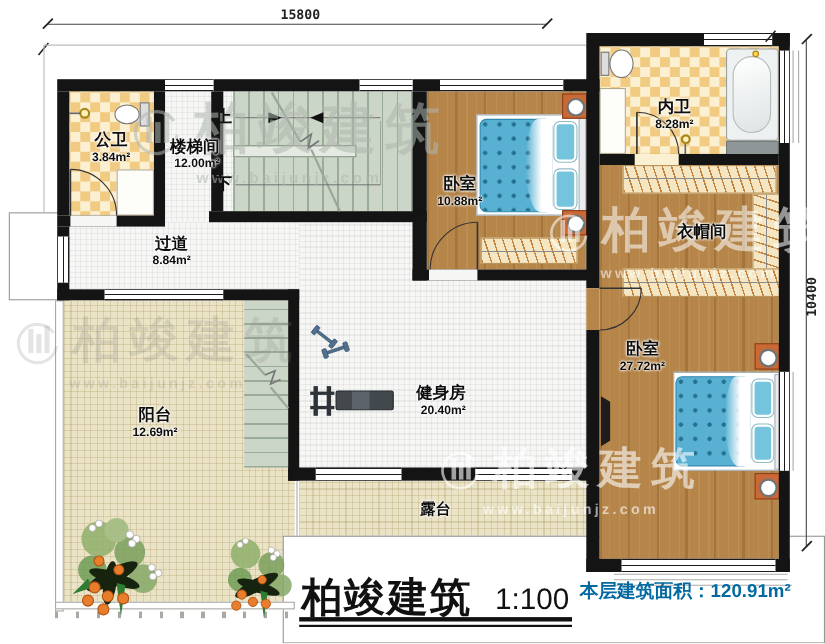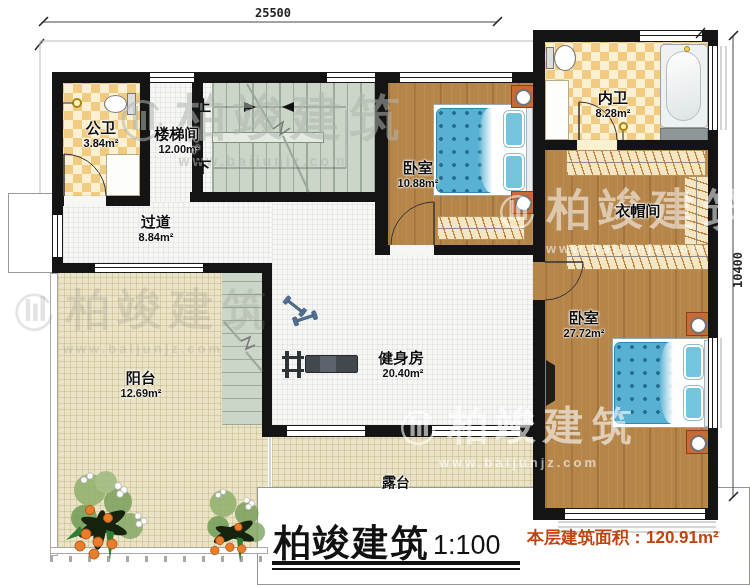--- a/index.html
+++ b/index.html
@@ -74,21 +74,21 @@
   .wm{position:absolute;z-index:9;pointer-events:none;}
   .wm .row{display:flex;align-items:center;gap:10px;font-weight:bold;letter-spacing:8px;white-space:nowrap;}
   .wm .url{text-align:center;font-weight:bold;letter-spacing:3px;margin-top:2px;}
   .wm svg{flex:none;}
   
   .tbox{position:absolute;z-index:3;background:#fff;border:1px solid #979792;}
   .ttl{position:absolute;z-index:11;color:#111;white-space:nowrap;}
   #plan-title{font-size:37px;font-weight:bold;letter-spacing:2px;}
   #plan-scale{font-size:27px;}
   .uline{position:absolute;z-index:11;background:#111;}
-  .info{position:absolute;z-index:11;font-size:17px;font-weight:600;color:#c2410c;white-space:nowrap;}
+  .info{position:absolute;z-index:11;font-size:17px;font-weight:600;color:#0369a1;white-space:nowrap;}
   svg.overlay{position:absolute;left:0;top:0;z-index:8;pointer-events:none;}
 </style>
 </head>
 <body>
 
 <div id="plan">
 
   <div class="tbox" style="left:257px;top:487px;width:493px;height:98px;"></div>
 
   <div class="floor f-checker" style="left:63px;top:83px;width:77px;height:113px;"></div>
@@ -320,21 +320,21 @@
       <line x1="545" y1="262" x2="583" y2="262" stroke-width="1.5"></line>
       <path d="M583,262 A38,38 0 0 1 545,300" stroke-width="1"></path>
     </g>
 
     <line x1="63" y1="103" x2="73" y2="103" stroke="#666" stroke-width="1.5"></line>
     <line x1="623" y1="131" x2="623" y2="140" stroke="#666" stroke-width="1.5"></line>
 
     <line x1="270" y1="437" x2="270" y2="487" stroke="#aaa" stroke-width="1"></line>
   </svg>
 
-  <div class="dim" style="left:248px;top:6px;width:50px;text-align:center;background:#fff;">25500</div>
+  <div class="dim" style="left:248px;top:6px;width:50px;text-align:center;background:#fff;">15800</div>
   <div class="dim" style="left:713px;top:263px;width:50px;text-align:center;transform:rotate(-90deg);">10400</div>
 
   <div class="wm" style="left:118px;top:84px;color:rgba(175,183,175,.55);">
     <div class="row" style="font-size:50px;">
       <svg width="48" height="48" viewBox="0 0 48 48">
           <path d="M40 16 A19 19 0 1 0 43 29" fill="none" stroke="currentColor" stroke-width="3"></path>
           <rect x="15" y="12" width="5" height="24" fill="currentColor"></rect>
           <rect x="23" y="17" width="5" height="19" fill="currentColor"></rect>
           <rect x="31" y="9" width="5" height="27" fill="currentColor"></rect>
         </svg>
@@ -407,27 +407,27 @@
       <div class="ar">27.72m²</div>
   </div>
   <div class="rlabel" style="left:401px;top:350px;">
     <div class="nm">健身房</div>
       <div class="ar">20.40m²</div>
   </div>
   <div class="rlabel" style="left:141px;top:370px;">
     <div class="nm">阳台</div>
       <div class="ar">12.69m²</div>
   </div>
-  <div class="rlabel" style="left:396px;top:455px;margin-top:20px;">
+  <div class="rlabel" style="left:396px;top:455px;">
     <div class="nm" style="font-size:14px;">露台</div>
   </div>
   <div class="stair-lab" style="left:196px;top:97px;">上</div>
   <div class="stair-lab" style="left:196px;top:158px;">下</div>
 
   <div class="ttl" id="plan-title" style="left:274px;top:518px;">柏竣建筑</div>
-  <div class="ttl" id="plan-scale" style="left:433px;top:530px;">1:100</div>
+  <div class="ttl" id="plan-scale" style="left:450px;top:530px;">1:100</div>
   <div class="uline" style="left:272px;top:561px;width:248px;height:4px;"></div>
   <div class="uline" style="left:272px;top:568px;width:248px;height:1.5px;"></div>
   <div class="info" style="left:527px;top:526px;">
     <span>本层建筑面积：</span><span>120.91m²</span>
   </div>
 
 </div>
 
 </body></html>

